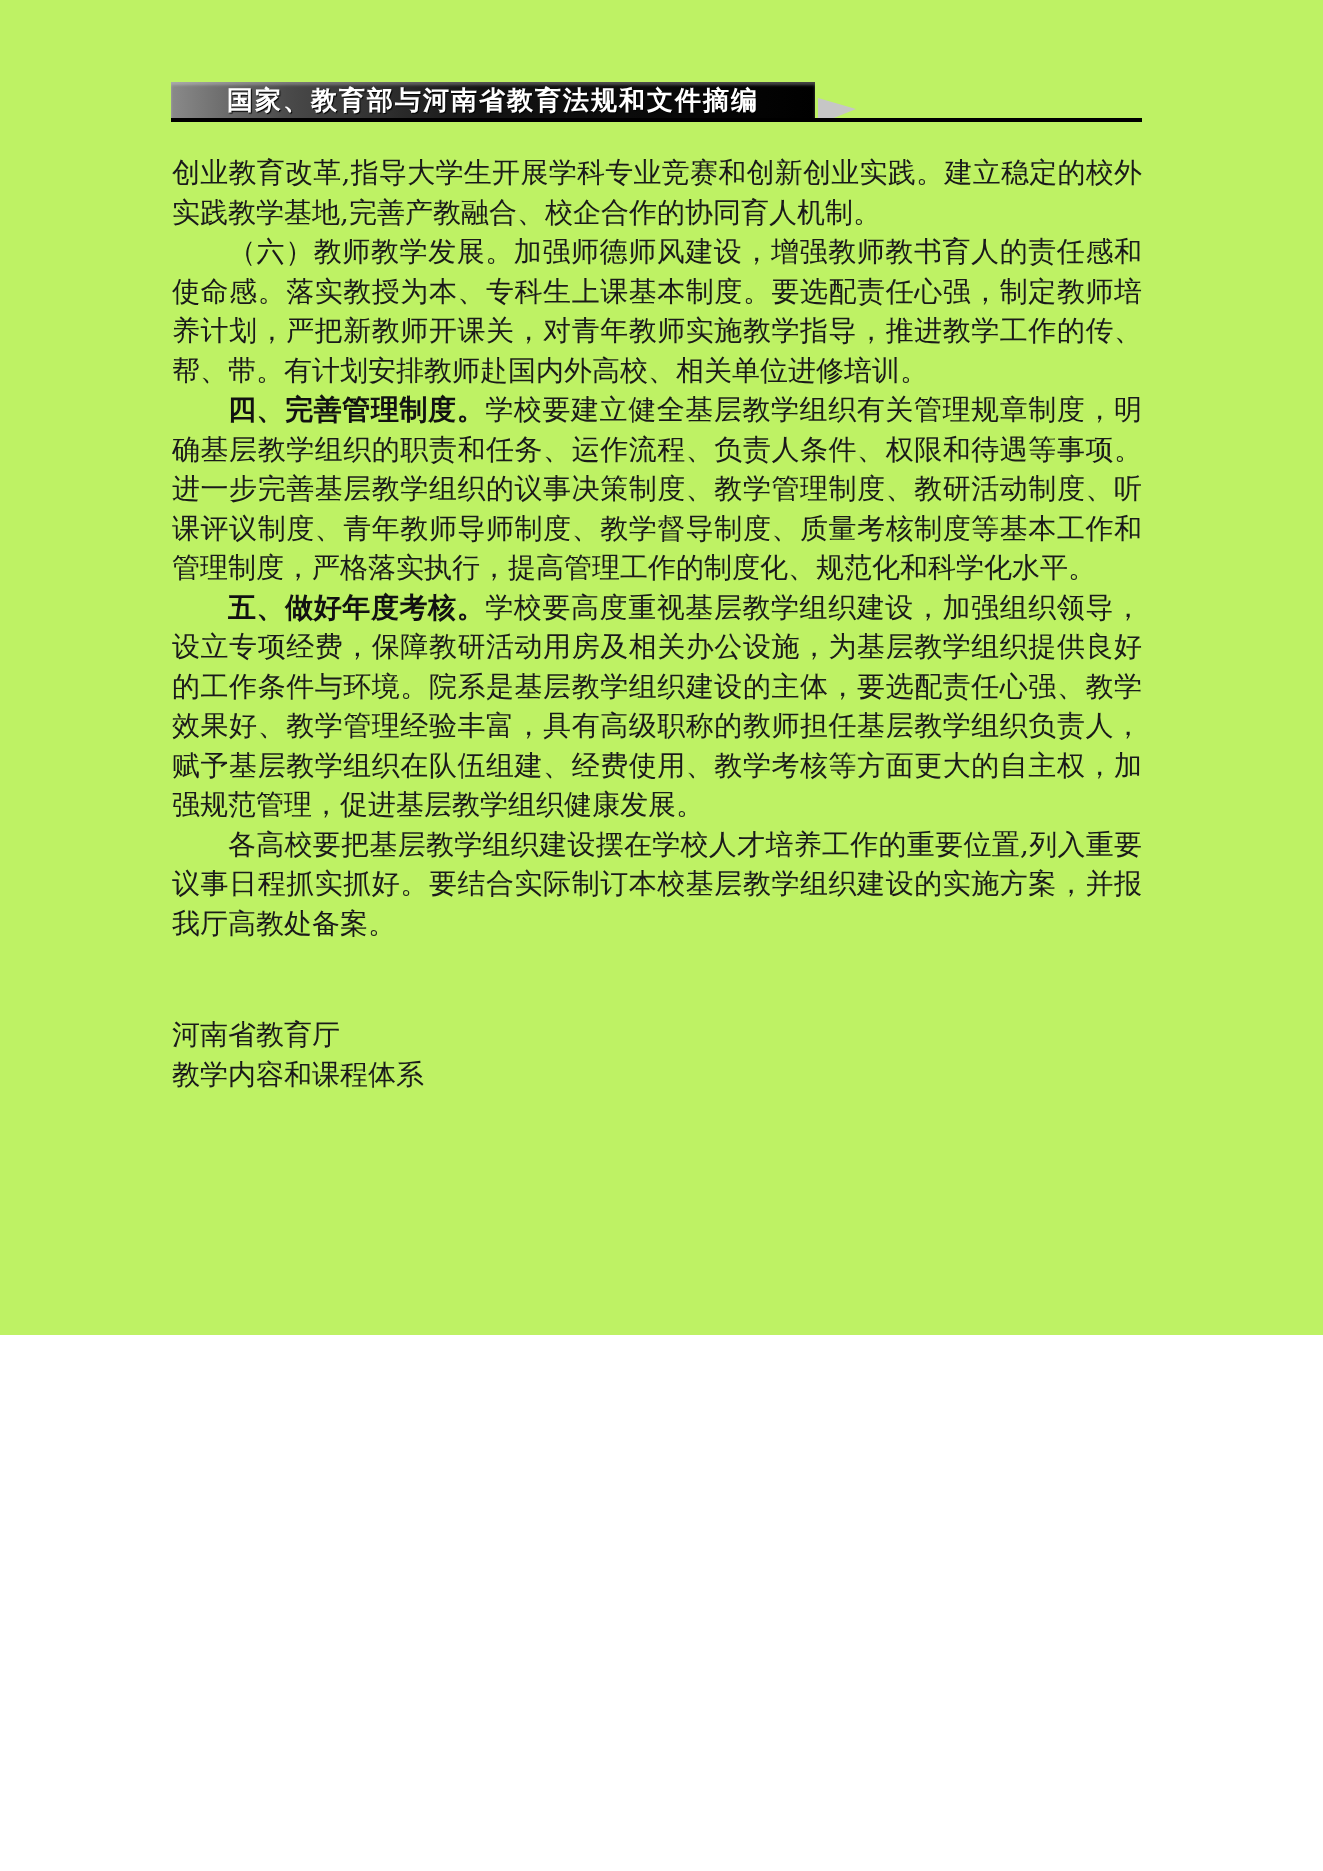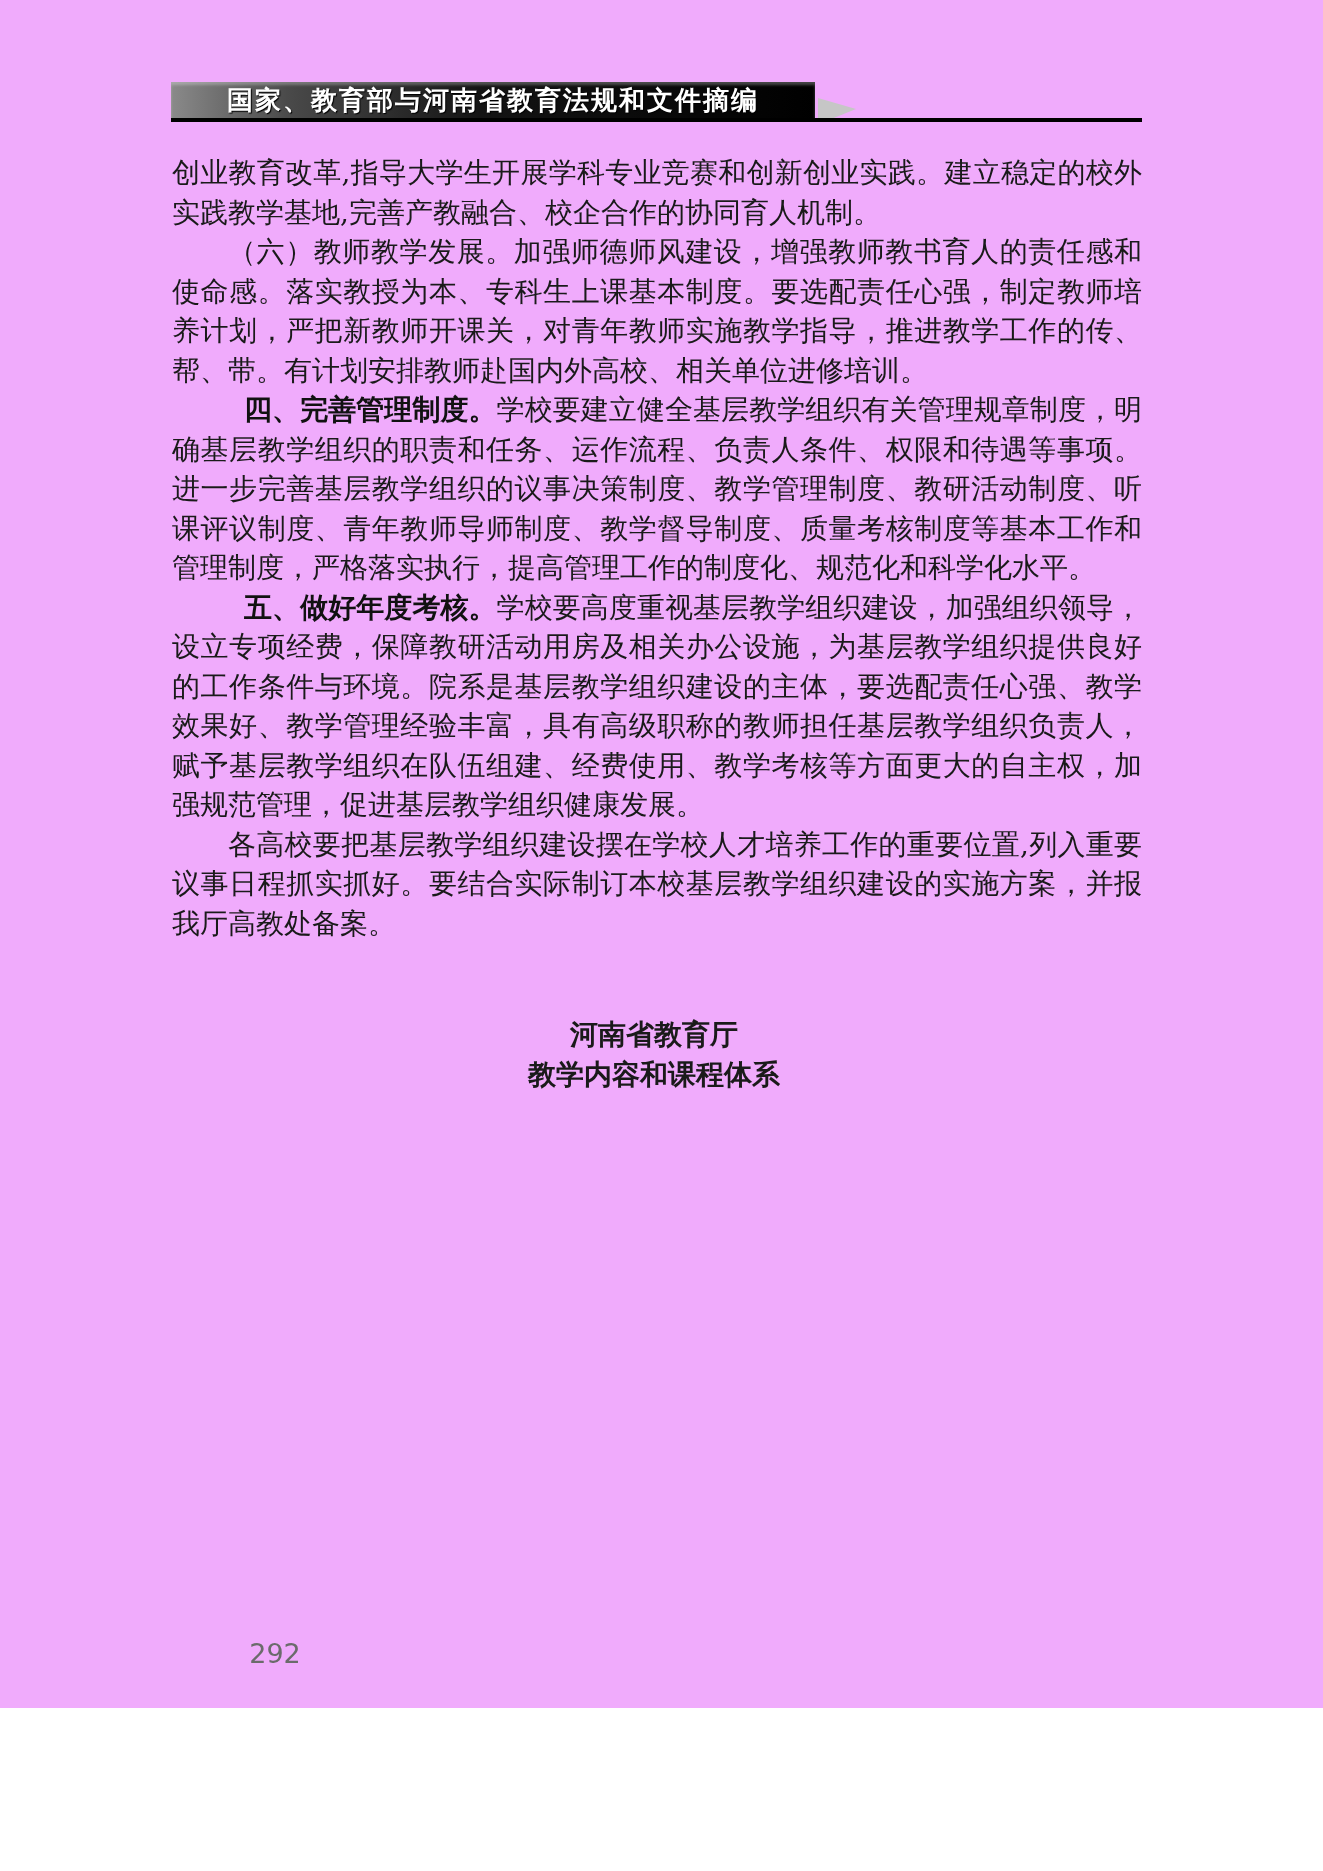--- a/index.html
+++ b/index.html
@@ -1,19 +1,19 @@
 <!DOCTYPE html>
 <html><head>
 <meta charset="utf-8">
 <style>
   html,body{margin:0;padding:0;background:#ffffff;}
   .page{
     position:relative;
-    width:1323px;height:1708px;
-    background:#f0abfc;
+    width:1323px;height:1335px;
+    background:#bef264;
     overflow:hidden;
     font-family:"DejaVu Serif","Liberation Serif",serif;
   }
   
   .header-banner{
     position:absolute;left:171px;top:82px;width:644px;height:37px;
     background:linear-gradient(90deg,#8a8a8a 0%,#4a4a4a 18%,#141414 48%,#000000 100%);
     box-shadow:inset 0 3px 3px rgba(255,255,255,0.28);
     display:flex;align-items:center;justify-content:center;
   }
@@ -34,26 +34,25 @@
   
   .body-text{
     position:absolute;left:172px;top:153px;width:970px;
     font-size:28px;line-height:39.5px;color:#1a1a1a;
     text-align:justify;
   }
   .para{margin:0;}
   .para.indent{text-indent:2em;}
   .lead{
     font-family:"DejaVu Sans","Liberation Sans",sans-serif;
-    font-weight:bold;color:#111111;margin-left:16px;
+    font-weight:bold;color:#111111;
   }
   .signature{
-    margin-top:72px;text-align:center;padding-right:6px;
+    margin-top:72px;text-align:left;padding-right:6px;
     line-height:39.5px;
-    font-weight:bold;
   }
   
   .footer-scroll{position:absolute;left:202px;top:1707px;width:130px;height:100px;}
   .footer-page-number{
     position:absolute;left:240px;top:1638px;width:70px;
     text-align:center;
     color:#6b6b6b;font-size:27px;
     font-family:"DejaVu Sans","Liberation Sans",sans-serif;
   }
 </style>

